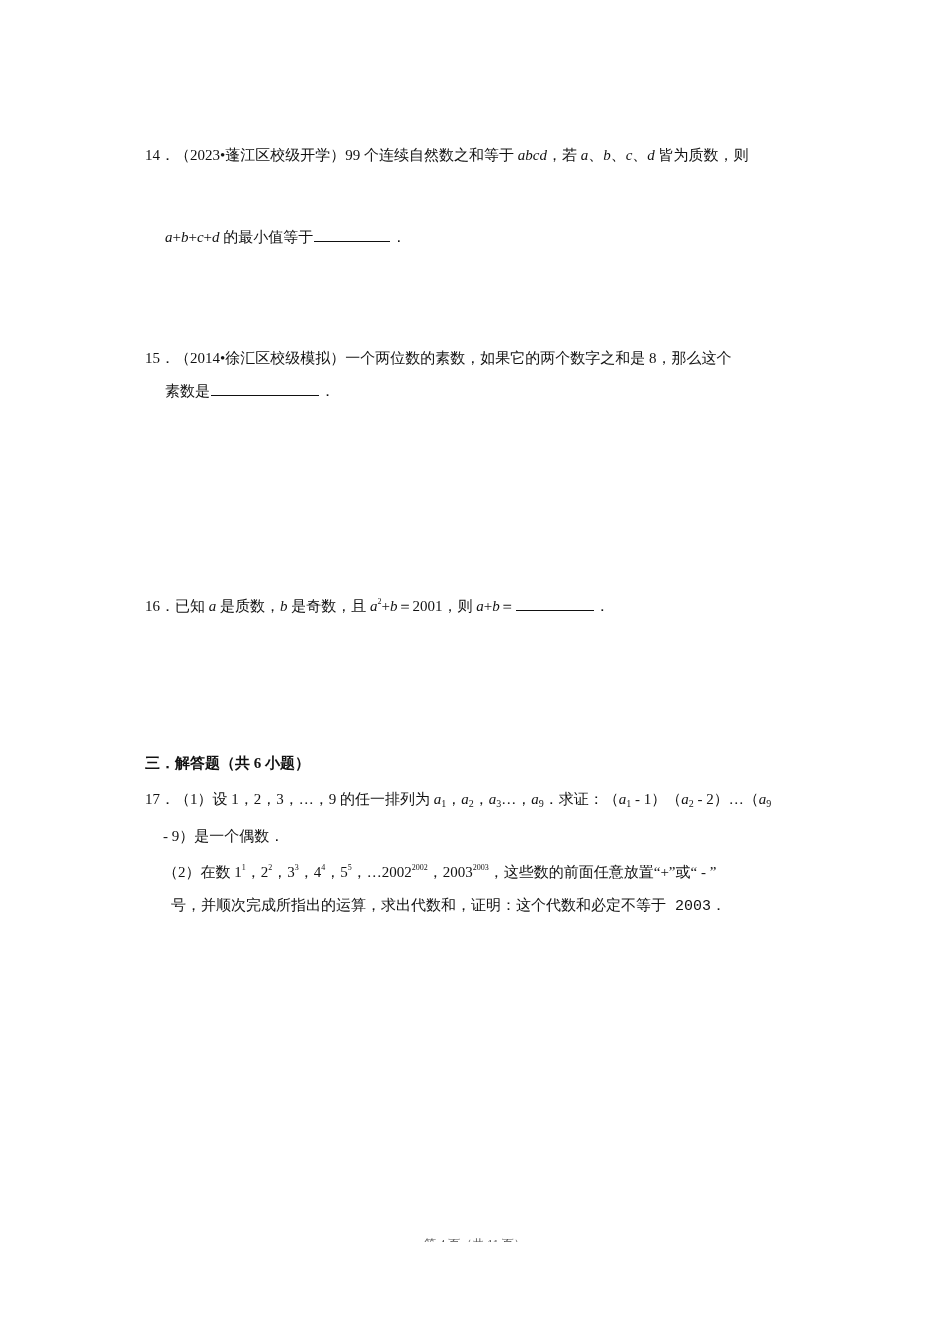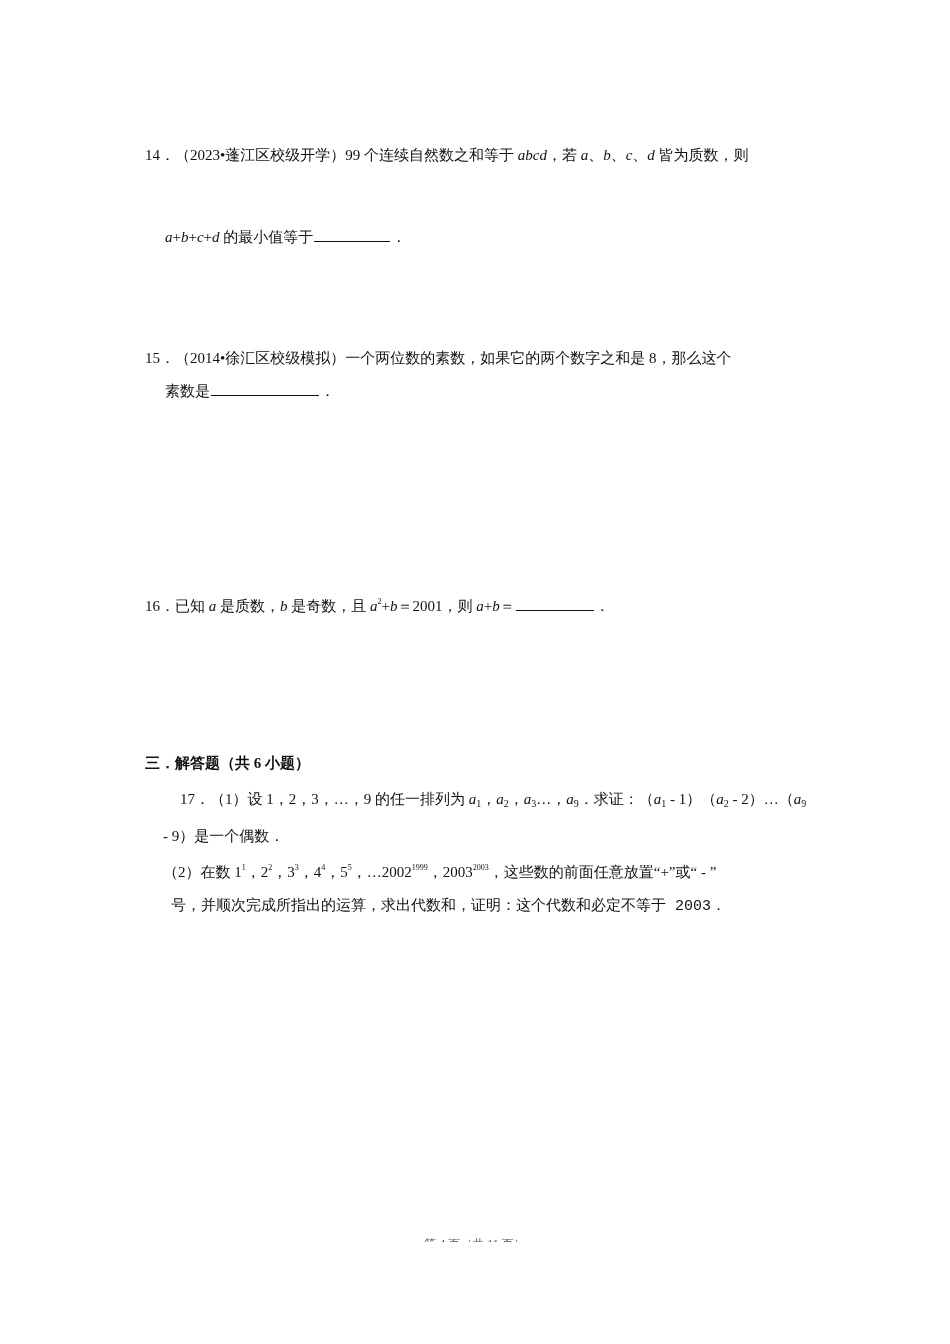--- a/index.html
+++ b/index.html
@@ -42,26 +42,26 @@
 <div class="line" style="left:165px; top:381px;">
   <span>素数是</span><span class="blank" style="width:108px;"></span><span>．</span>
 </div>
 
 <div class="line" style="left:145px; top:552px;margin-top:44px;">
   <span>16．</span><span>已知 </span><span class="i">a</span><span> 是质数，</span><span class="i">b</span><span> 是奇数，且 </span><span class="i">a</span><span class="sup">2</span><span>+</span><span class="i">b</span><span>＝2001，则 </span><span class="i">a</span><span>+</span><span class="i">b</span><span>＝</span><span class="blank" style="width:78px;"></span><span>．</span>
 </div>
 
 <div class="line bold" style="left:145px; top:753px;">三．解答题（共 6 小题）</div>
 
-<div class="line" style="left:145px; top:789px;margin-left:35px;">
+<div class="line" style="left:145px; top:789px;">
   <span>17．</span><span>（1）设 1，2，3，…，9 的任一排列为 </span><span class="i">a</span><span class="sub">1</span><span>，</span><span class="i">a</span><span class="sub">2</span><span>，</span><span class="i">a</span><span class="sub">3</span><span>…，</span><span class="i">a</span><span class="sub">9</span><span>．求证：（</span><span class="i">a</span><span class="sub">1</span><span> - 1）（</span><span class="i">a</span><span class="sub">2</span><span> - 2）…（</span><span class="i">a</span><span class="sub">9</span>
 </div>
 <div class="line" style="left:163px; top:826px;">
   <span> - 9）是一个偶数．</span>
 </div>
 <div class="line" style="left:163px; top:862px;">
-  <span>（2）在数 1</span><span class="sup">1</span><span>，2</span><span class="sup">2</span><span>，3</span><span class="sup">3</span><span>，4</span><span class="sup">4</span><span>，5</span><span class="sup">5</span><span>，…2002</span><span class="sup">1999</span><span>，2003</span><span class="sup">2003</span><span>，这些数的前面任意放置“+”或“ - ”</span>
+  <span>（2）在数 1</span><span class="sup">1</span><span>，2</span><span class="sup">2</span><span>，3</span><span class="sup">3</span><span>，4</span><span class="sup">4</span><span>，5</span><span class="sup">5</span><span>，…2002</span><span class="sup">2002</span><span>，2003</span><span class="sup">2003</span><span>，这些数的前面任意放置“+”或“ - ”</span>
 </div>
 <div class="line" style="left:171px; top:897px;font-family:Liberation Mono, monospace;">
   <span>号，并顺次完成所指出的运算，求出代数和，证明：这个代数和必定不等于 2003．</span>
 </div>
 
 <div class="footer">第 4 页（共 11 页）</div>
 
 </body></html>

